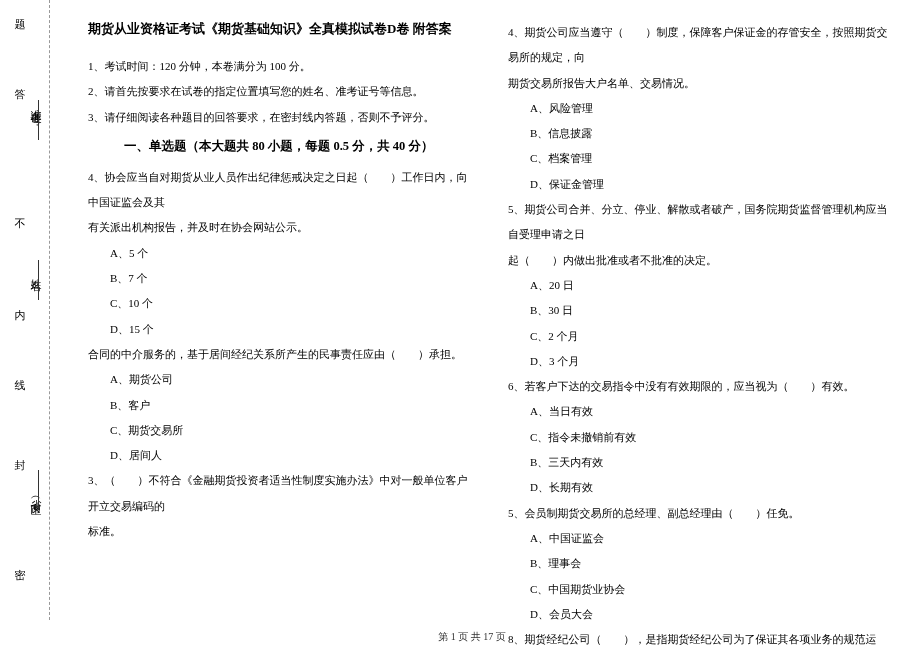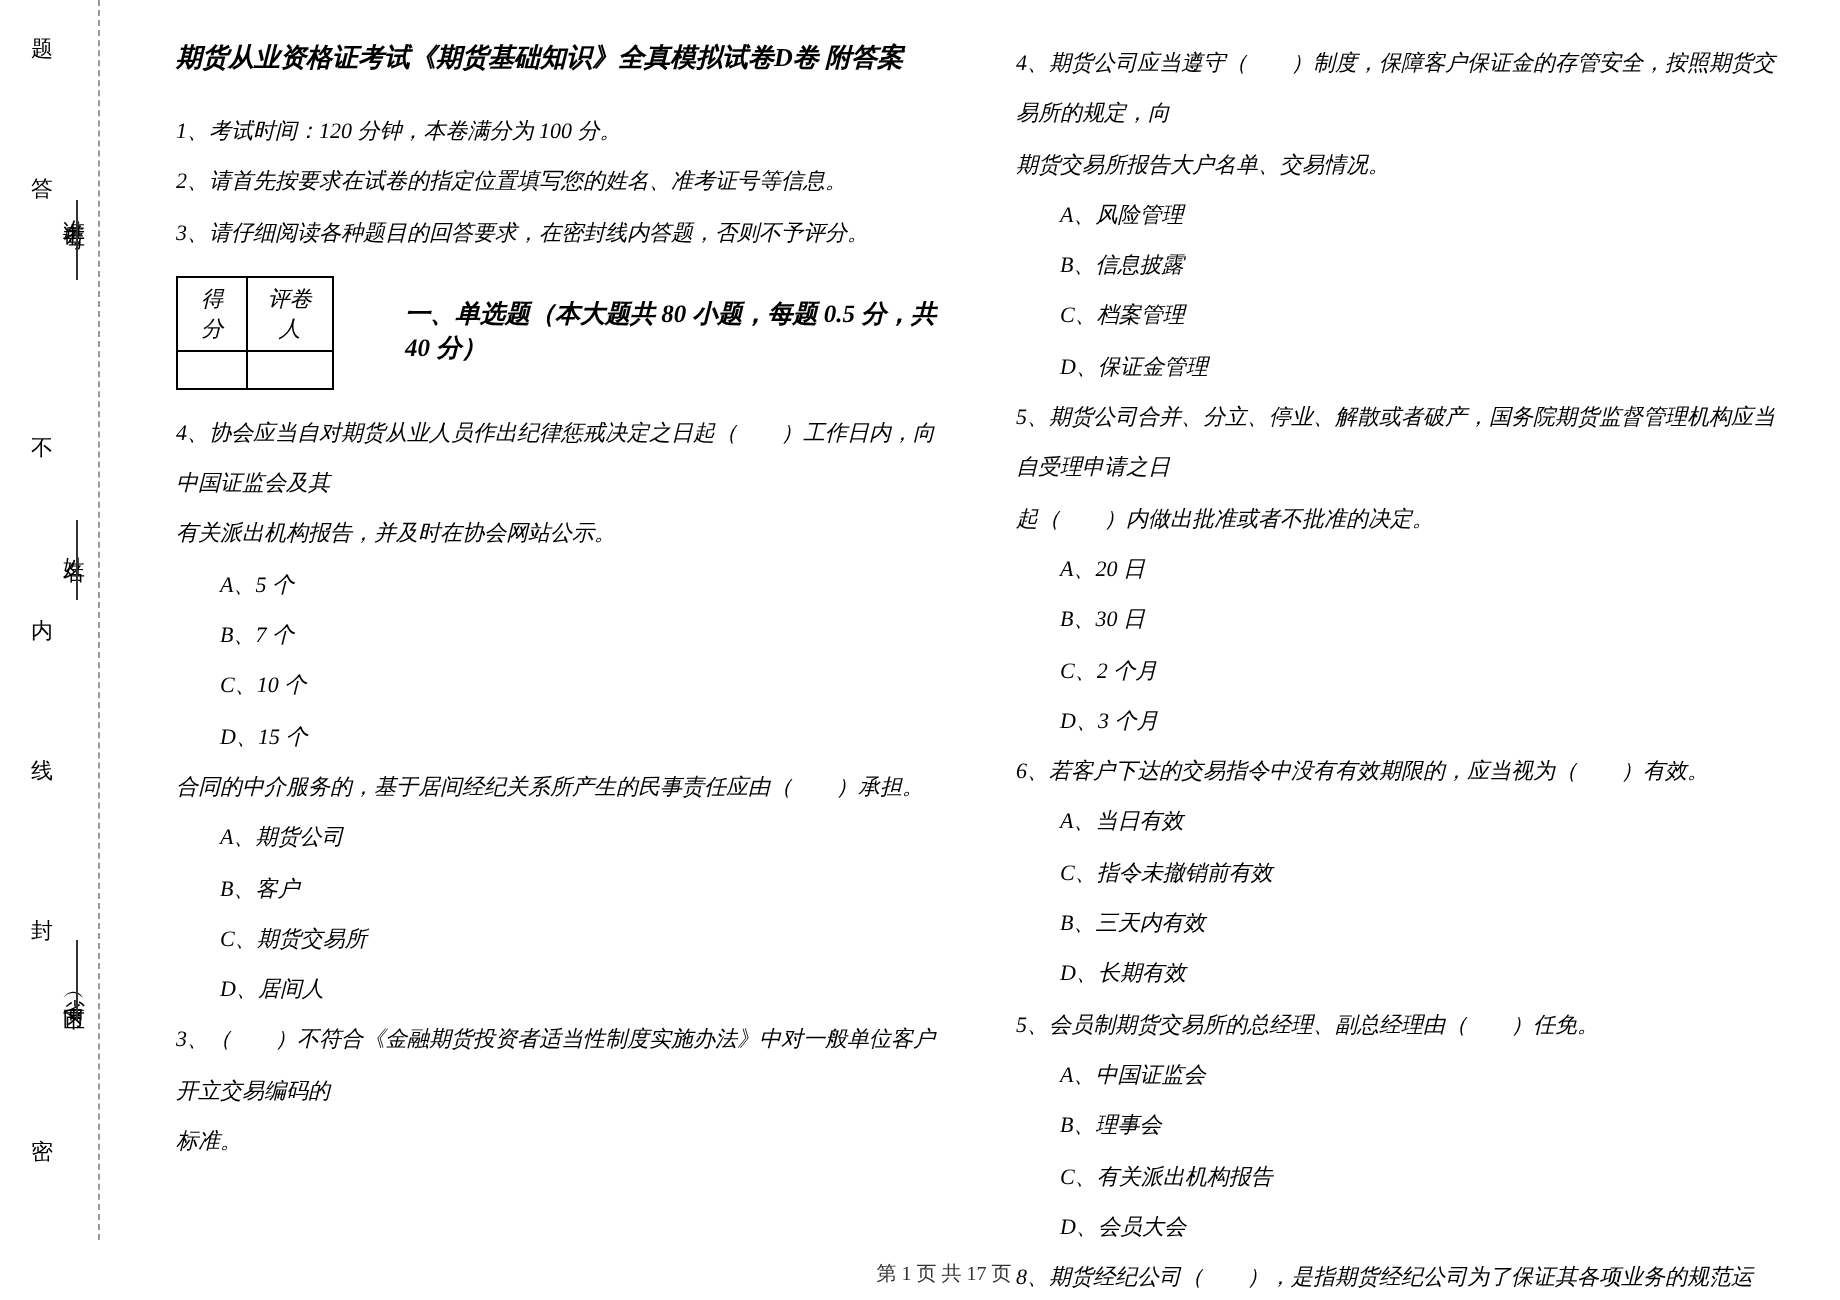--- a/index.html
+++ b/index.html
@@ -45,21 +45,20 @@
     .vline {
       position: absolute;
       border-left: 1px solid #333;
       left: 38px;
       height: 40px;
     }
     .content {
       flex: 1;
       display: flex;
       padding: 20px 10px 0 20px;
-      font-style: italic;
     }
     .col {
       flex: 1;
       padding: 0 18px;
     }
     .title {
       font-weight: bold;
       font-size: 13px;
       margin-bottom: 16px;
     }
@@ -127,32 +126,20 @@
   </div>
 
   <div class="content">
     <div class="col">
       <div class="title">期货从业资格证考试《期货基础知识》全真模拟试卷D卷 附答案</div>
       <div class="line">1、考试时间：120 分钟，本卷满分为 100 分。</div>
       <div class="line">2、请首先按要求在试卷的指定位置填写您的姓名、准考证号等信息。</div>
       <div class="line">3、请仔细阅读各种题目的回答要求，在密封线内答题，否则不予评分。</div>
 
       <div class="score-row">
-        <table class="score-table">
-          <tbody>
-              <tr>
-            <td>得分</td>
-            <td>评卷人</td>
-          </tr>
-          <tr>
-            <td>&nbsp;</td>
-            <td>&nbsp;</td>
-          </tr>
-        </tbody>
-          </table>
         <span class="section-h">一、单选题（本大题共 80 小题，每题 0.5 分，共 40 分）</span>
       </div>
 
       <div class="line">4、协会应当自对期货从业人员作出纪律惩戒决定之日起（　　）工作日内，向中国证监会及其</div>
       <div class="line">有关派出机构报告，并及时在协会网站公示。</div>
       <div class="opt">A、5 个</div>
       <div class="opt">B、7 个</div>
       <div class="opt">C、10 个</div>
       <div class="opt">D、15 个</div>
 
@@ -184,21 +171,21 @@
 
       <div class="line">6、若客户下达的交易指令中没有有效期限的，应当视为（　　）有效。</div>
       <div class="opt">A、当日有效</div>
       <div class="opt">C、指令未撤销前有效</div>
       <div class="opt">B、三天内有效</div>
       <div class="opt">D、长期有效</div>
 
       <div class="line">5、会员制期货交易所的总经理、副总经理由（　　）任免。</div>
       <div class="opt">A、中国证监会</div>
       <div class="opt">B、理事会</div>
-      <div class="opt">C、有关派出机构报告</div>
+      <div class="opt">C、中国期货业协会</div>
       <div class="opt">D、会员大会</div>
 
       <div class="line">8、期货经纪公司（　　），是指期货经纪公司为了保证其各项业务的规范运作，实现其既定的</div>
 
     </div>
   </div>
 
   <div class="footer">第 1 页 共 17 页</div>
 </div>
 

